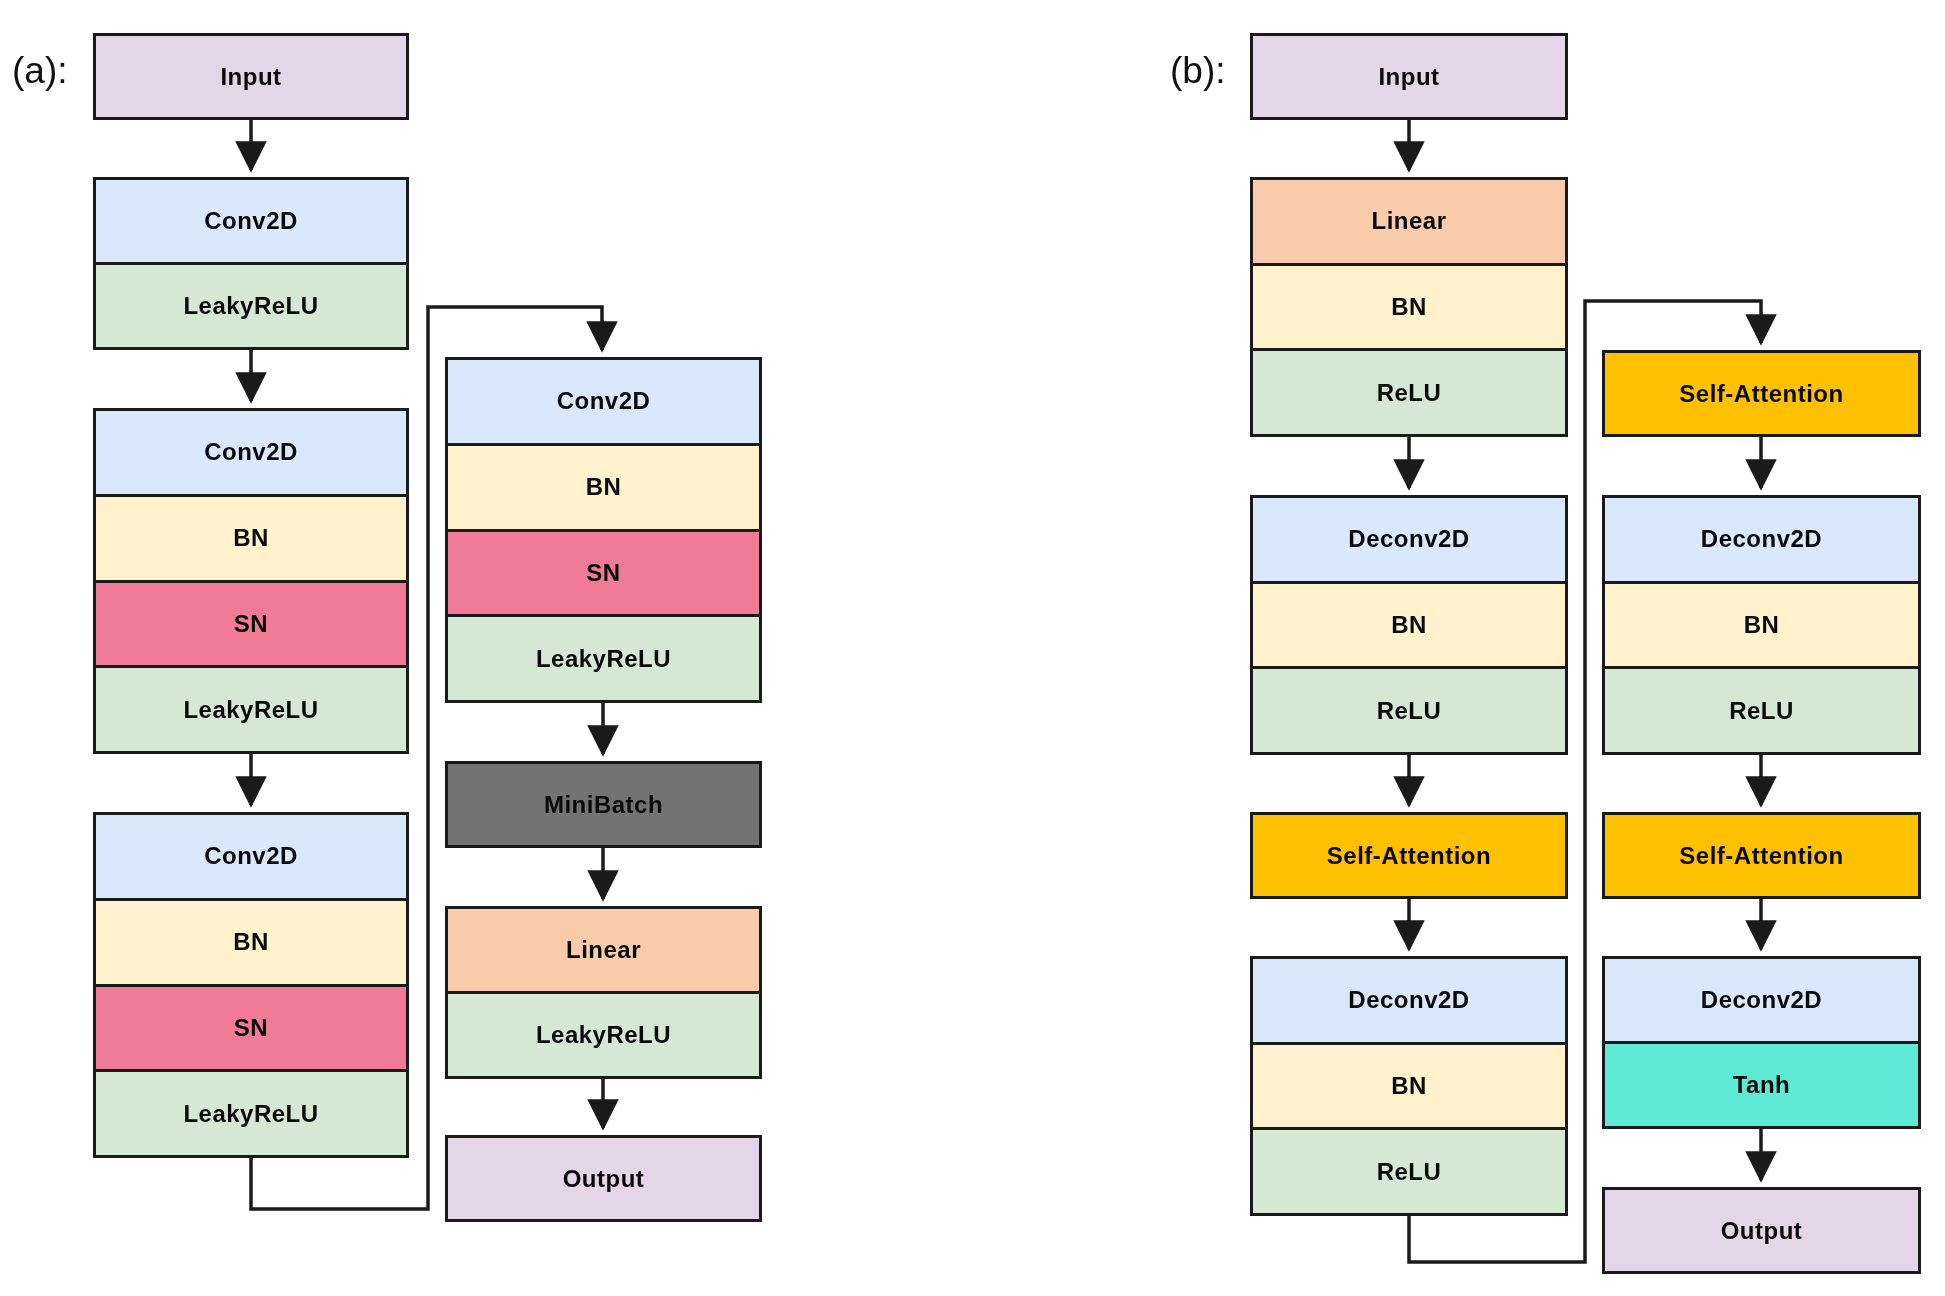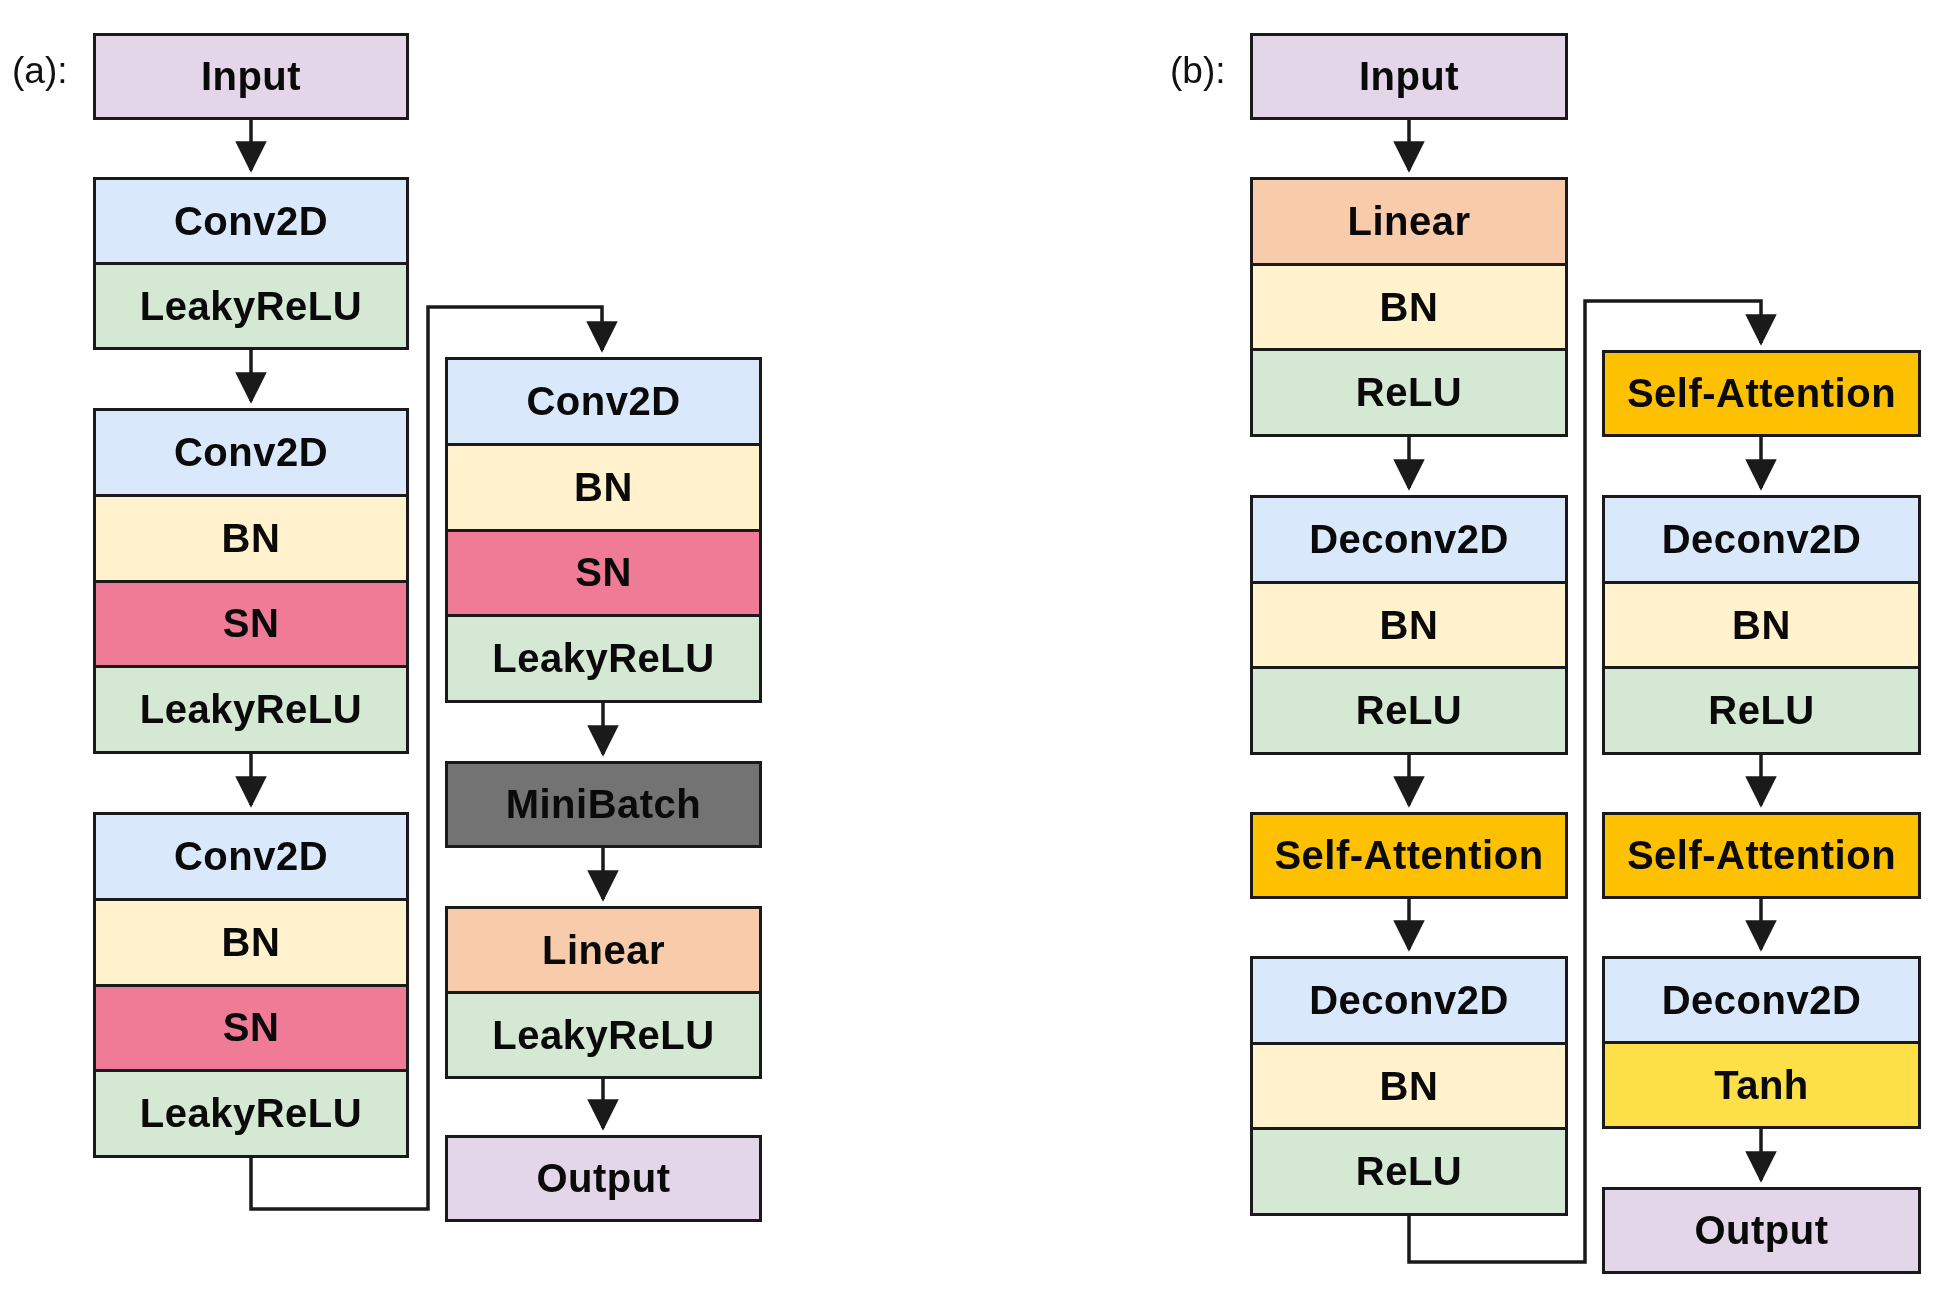--- a/index.html
+++ b/index.html
@@ -23,21 +23,21 @@
     flex-direction:column;
     border:3.5px solid #1A1A1A;
     box-sizing:border-box;
     background:#ffffff;
   }
   .layer{
     flex:1 1 0;
     display:flex;
     align-items:center;
     justify-content:center;
-    font-size:40px;
+    font-size:24px;
     font-weight:700;
     color:#0A0A0A;
     letter-spacing:0.5px;
   }
   .layer + .layer{border-top:3px solid #1A1A1A;}
   #wires{
     position:absolute;
     left:0;top:0;
     width:1945px;height:1296px;
   }
@@ -164,20 +164,20 @@
     <div class="layer" style="background-color: rgb(255, 242, 204);">BN</div>
     <div class="layer" style="background-color: rgb(213, 232, 212);">ReLU</div>
   </div>
 
   <div class="stack" style="left:1602px;top:812px;width:319px;height:87px;">
     <div class="layer" style="background-color: rgb(253, 193, 1);">Self-Attention</div>
   </div>
 
   <div class="stack" style="left:1602px;top:956px;width:319px;height:173px;">
     <div class="layer" style="background-color: rgb(218, 232, 252);">Deconv2D</div>
-    <div class="layer" style="background-color: #fde047;">Tanh</div>
+    <div class="layer" style="background-color: #5eead4;">Tanh</div>
   </div>
 
   <div class="stack" style="left:1602px;top:1187px;width:319px;height:87px;">
     <div class="layer" style="background-color: rgb(227, 214, 233);">Output</div>
   </div>
 
 </div>
 
 </body></html>

